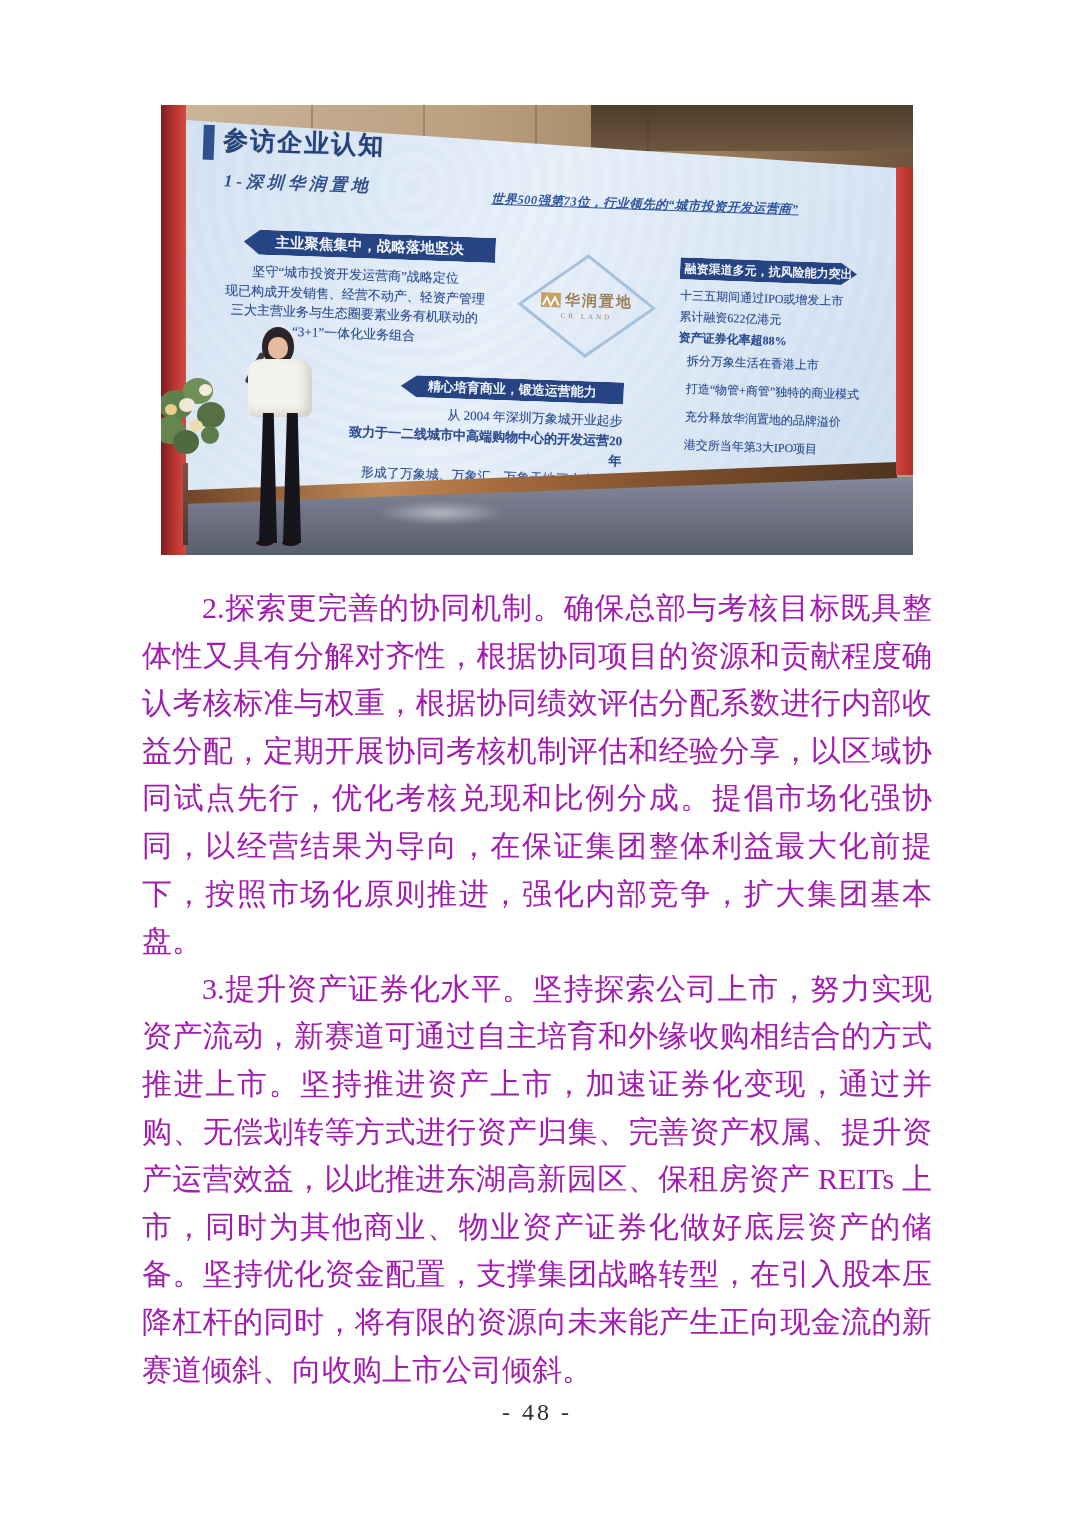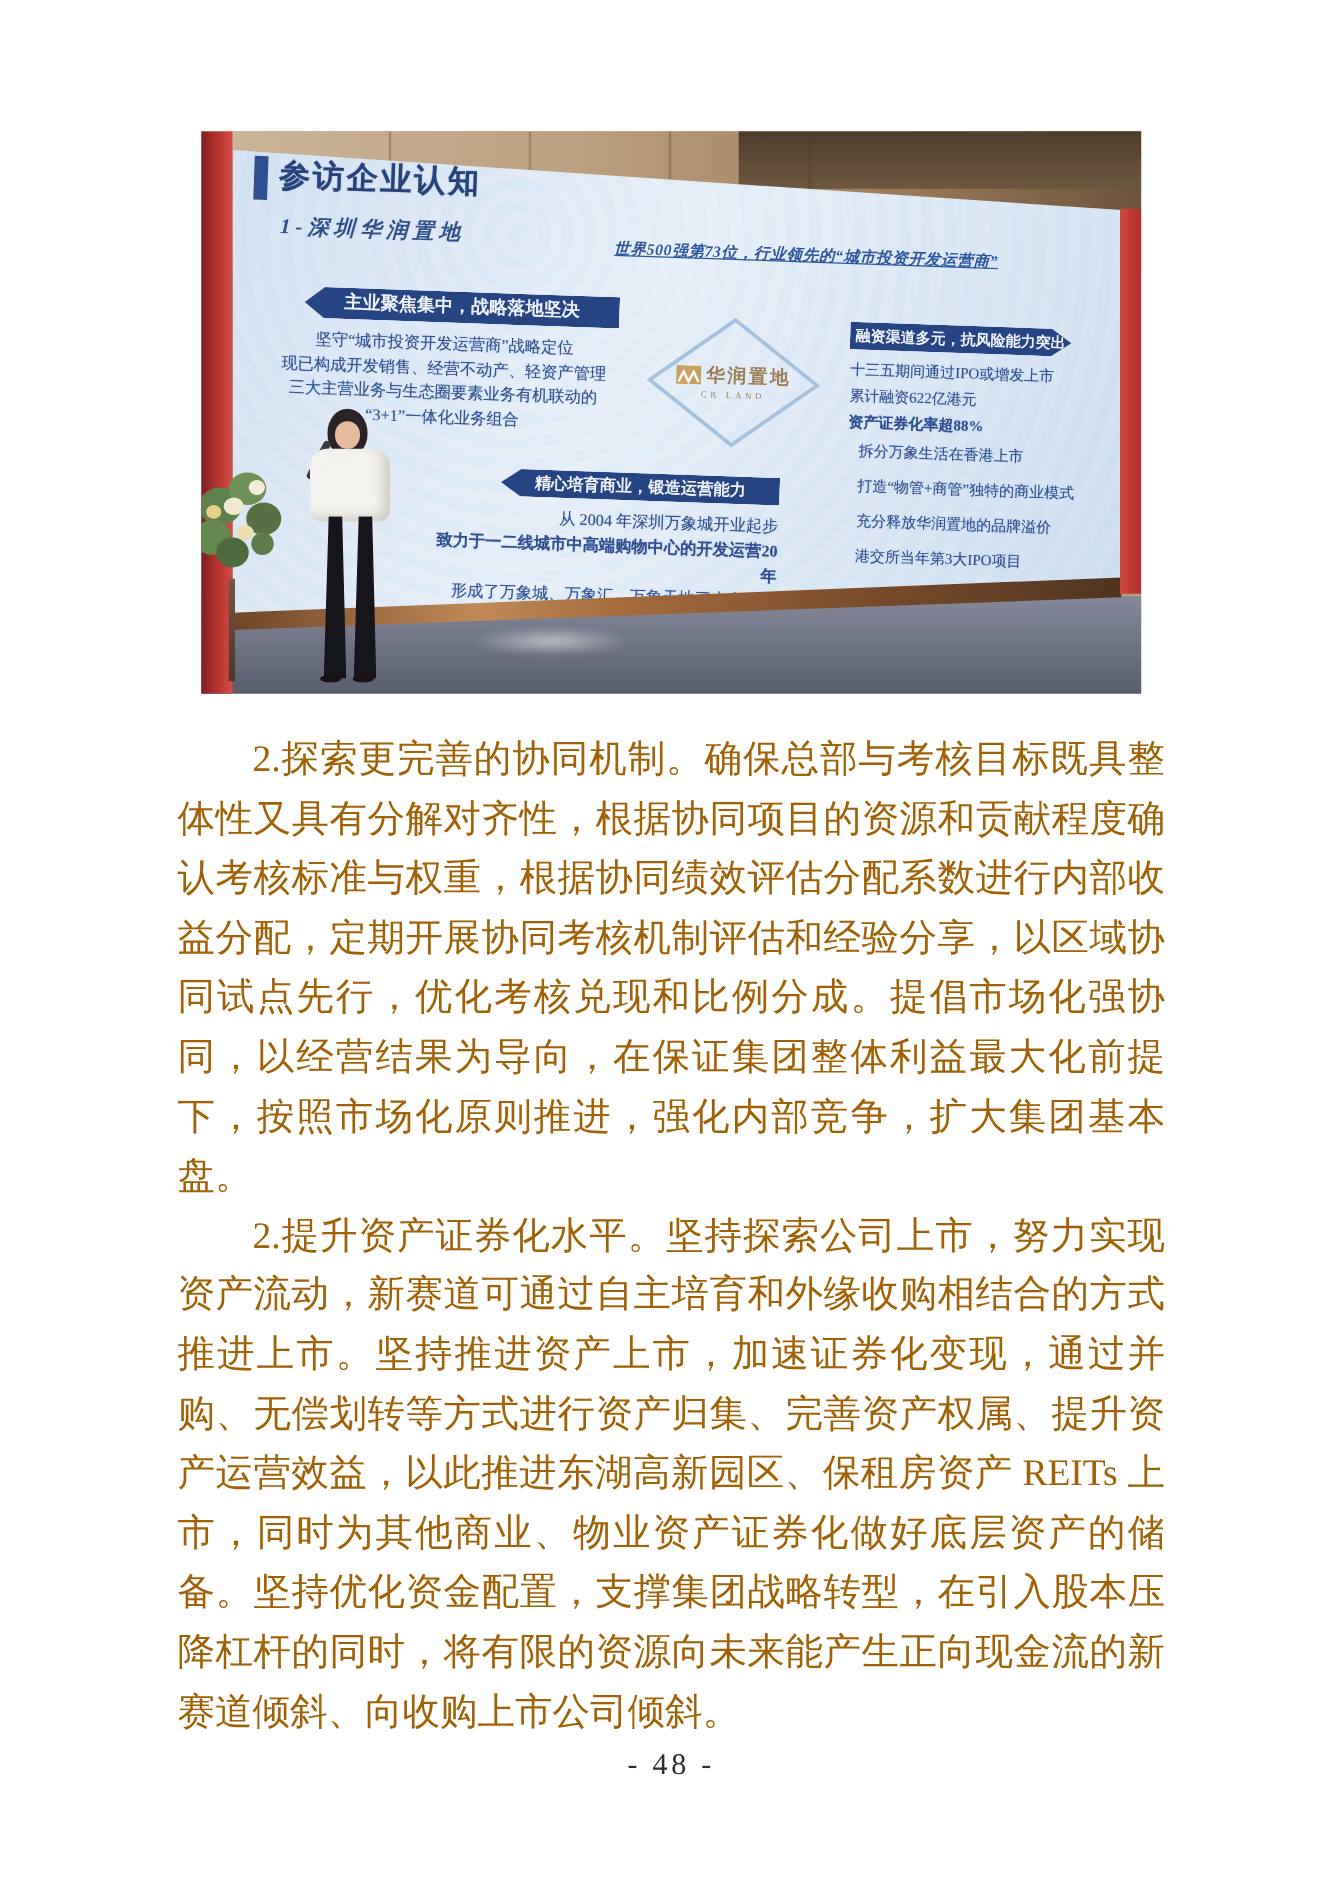--- a/index.html
+++ b/index.html
@@ -83,21 +83,21 @@
         border-radius:14px 14px 8px 8px;box-shadow:inset -6px -4px 8px rgba(190,185,175,.6);}
   .legs{position:absolute;left:18px;top:86px;width:46px;height:130px;}
   .leg{position:absolute;top:0;width:18px;height:130px;background:#15151b;
         clip-path:polygon(22% 0,82% 0,100% 100%,0 100%);}
   .leg.l{left:1px;}.leg.r{left:25px;}
   .shoe{position:absolute;width:17px;height:6px;background:#1a1115;border-radius:50%;top:213px;}
   .shoe.l{left:16px;}.shoe.r{left:42px;}
 
   
   .body-text{position:absolute;left:142px;top:584px;width:790px;font-size:30px;
-        line-height:47.6px;color:#a16207;text-align:justify;}
+        line-height:47.6px;color:#a21caf;text-align:justify;}
   .body-text p{margin:0;text-indent:2em;}
 
   
   .page-number{position:absolute;left:0;right:0;top:1399px;text-align:center;
         font-size:24px;letter-spacing:3px;color:#2e2e2e;}
 </style>
 </head>
 <body>
 
 <div class="page">
@@ -195,17 +195,17 @@
         <div class="leg l"></div>
           <div class="leg r"></div>
       </div>
       <div class="shoe l"></div>
       <div class="shoe r"></div>
     </div>
   </figure>
 
   <main class="body-text">
     <p>2.探索更完善的协同机制。确保总部与考核目标既具整体性又具有分解对齐性，根据协同项目的资源和贡献程度确认考核标准与权重，根据协同绩效评估分配系数进行内部收益分配，定期开展协同考核机制评估和经验分享，以区域协同试点先行，优化考核兑现和比例分成。提倡市场化强协同，以经营结果为导向，在保证集团整体利益最大化前提下，按照市场化原则推进，强化内部竞争，扩大集团基本盘。</p>
-    <p>2.提升资产证券化水平。坚持探索公司上市，努力实现资产流动，新赛道可通过自主培育和外缘收购相结合的方式推进上市。坚持推进资产上市，加速证券化变现，通过并购、无偿划转等方式进行资产归集、完善资产权属、提升资产运营效益，以此推进东湖高新园区、保租房资产 REITs 上市，同时为其他商业、物业资产证券化做好底层资产的储备。坚持优化资金配置，支撑集团战略转型，在引入股本压降杠杆的同时，将有限的资源向未来能产生正向现金流的新赛道倾斜、向收购上市公司倾斜。</p>
+    <p>3.提升资产证券化水平。坚持探索公司上市，努力实现资产流动，新赛道可通过自主培育和外缘收购相结合的方式推进上市。坚持推进资产上市，加速证券化变现，通过并购、无偿划转等方式进行资产归集、完善资产权属、提升资产运营效益，以此推进东湖高新园区、保租房资产 REITs 上市，同时为其他商业、物业资产证券化做好底层资产的储备。坚持优化资金配置，支撑集团战略转型，在引入股本压降杠杆的同时，将有限的资源向未来能产生正向现金流的新赛道倾斜、向收购上市公司倾斜。</p>
   </main>
 
   <footer class="page-number">- 48 -</footer>
 </div>
 
 </body></html>

